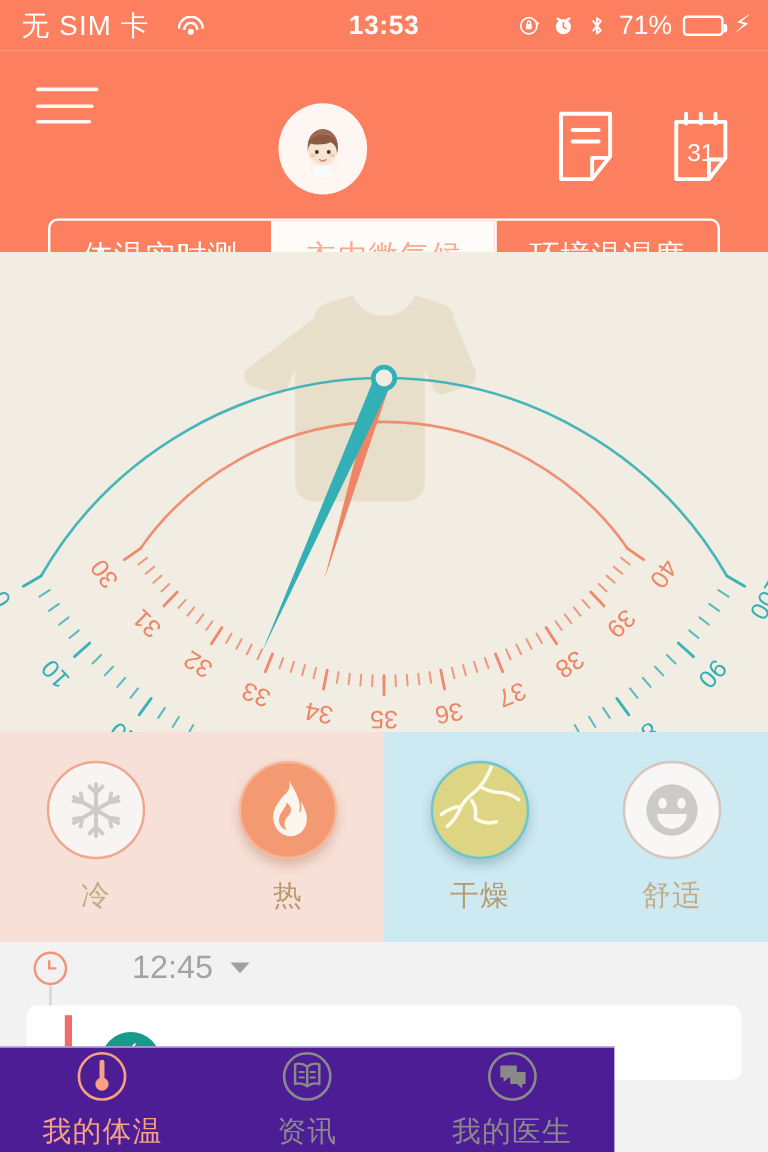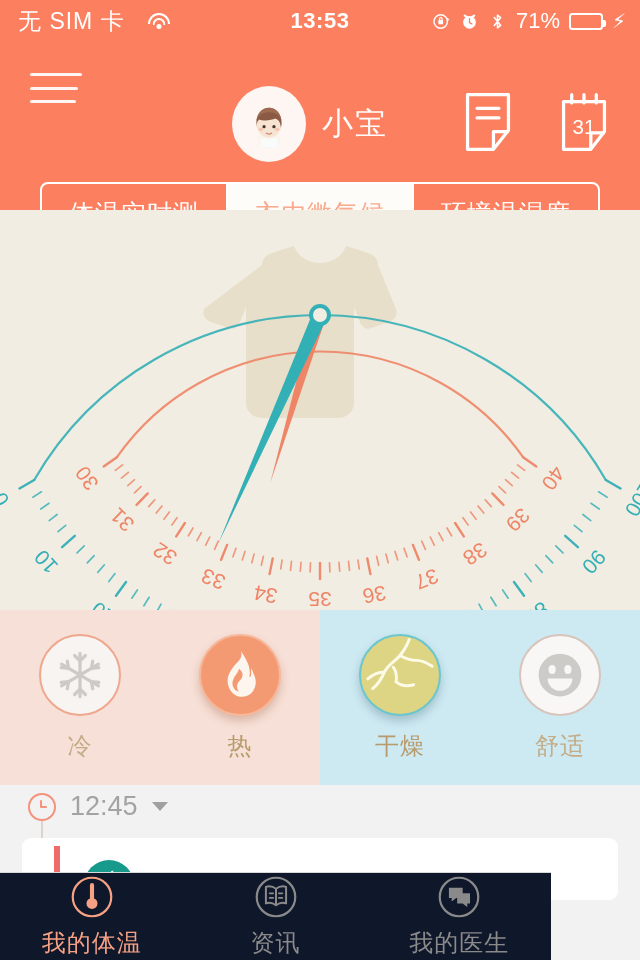--- a/index.html
+++ b/index.html
@@ -89,36 +89,36 @@
   .c-wet  { background:#f9fbfb; border:2px solid #7fcdd8; }
   .pick-label.on { color:#b89b6d; }
 
   
   .timeline { position:absolute; top:785px; left:0; width:640px; height:120px; background:#f2f2f2; }
   .tl-row { position:absolute; top:6px; left:28px; display:flex; align-items:center; gap:14px; }
   .clock-ic { width:28px; height:28px; border:2.6px solid #f4927a; border-radius:50%; position:relative; }
   .clock-ic:before, .clock-ic:after { content:""; position:absolute; background:#f4927a; border-radius:2px; }
   .clock-ic:before { width:2.4px; height:8px; left:10px; top:5px; }
   .clock-ic:after  { width:6px; height:2.4px; left:11px; top:11px; }
-  .tl-time { font-size:27px; color:#a3a3a3; }
+  .tl-time { font-size:27px; color:#a3a3a3;margin-left:40px; }
   .caret { width:0; height:0; border-left:8px solid transparent; border-right:8px solid transparent;
            border-top:9px solid #a0a0a0; }
   .tl-line { position:absolute; left:41px; top:36px; width:2px; height:26px; background:#ddd3ce; }
   .tl-card { position:absolute; left:22px; top:53px; width:596px; height:62px;
              background:#ffffff; border-radius:9px; overflow:hidden; }
   .tl-card-bar { position:absolute; left:32px; top:8px; width:6px; height:44px; background:#ef6a6a; }
   .tl-badge { position:absolute; left:62px; top:22px; width:50px; height:50px; border-radius:50%;
               background:#179a8c; display:flex; align-items:flex-start; justify-content:center;
               color:#fff; font-size:18px; padding-top:5px; }
   .tl-text { position:absolute; left:128px; top:32px; font-size:26px; color:#9a9a9a;
              white-space:nowrap; letter-spacing:1px; }
 
   
-  .tabbar { position:absolute; bottom:0; left:0; width:551px; height:88px;
-            background:#0f172a; border-top:1px solid #d8d8d8; display:flex; }
+  .tabbar { position:absolute; bottom:0; left:0; width:512px; height:88px;
+            background:#4c1d95; border-top:1px solid #d8d8d8; display:flex; }
   .tab { flex:1; display:flex; flex-direction:column; align-items:center; justify-content:center; gap:8px; }
   .tab-label { font-size:24px; color:#8a8a8a; letter-spacing:1px; }
   .tab.active .tab-label { color:#f6a183; }
 </style>
 </head>
 <body>
 
 <div class="phone">
 
   <div class="statusbar">
@@ -170,21 +170,20 @@
           <path d="M16 29c0-11 6.5-17 14-17s14 6 14 17c0 3-1 5-1 5 0-6-3-9-6-10-4 2-13 3-18 1-2 2-3 5-3 9 0 0-0 -2 0-5z" fill="#8b5a45"></path>
           <path d="M16 27c1-9 7-15 14-15s13 6 14 15c-2-7-7-10-14-10s-12 3-14 10z" fill="#9e6a50"></path>
           <circle cx="24.5" cy="33" r="1.8" fill="#4a3328"></circle>
           <circle cx="35.5" cy="33" r="1.8" fill="#4a3328"></circle>
           <ellipse cx="21" cy="36" rx="2.4" ry="1.5" fill="#f4b7a4" opacity=".75"></ellipse>
           <ellipse cx="39" cy="36" rx="2.4" ry="1.5" fill="#f4b7a4" opacity=".75"></ellipse>
           <path d="M27 40q3 2.5 6 0" stroke="#c98b73" stroke-width="1.3" fill="none" stroke-linecap="round"></path>
           <path d="M21 46h18v10H21z" fill="#f7fbfa"></path>
         </svg>
       </div>
-      <div class="username">小宝</div>
     </div>
 
     <div class="hdr-icons">
       <svg class="hdr-ico" viewBox="0 0 40 44">
         <path d="M5 2h30v26l-11 14H5z" fill="none" stroke="#fff" stroke-width="2.4" stroke-linejoin="round"></path>
         <path d="M24 42V29h11" fill="none" stroke="#fff" stroke-width="2.4" stroke-linejoin="round"></path>
         <path d="M12 12h16M12 19h16" stroke="#fff" stroke-width="2.4" stroke-linecap="round"></path>
       </svg>
       <svg class="hdr-ico" viewBox="0 0 40 44">
         <path d="M5 7h30v22l-10 13H5z" fill="none" stroke="#fff" stroke-width="2.4" stroke-linejoin="round"></path>

